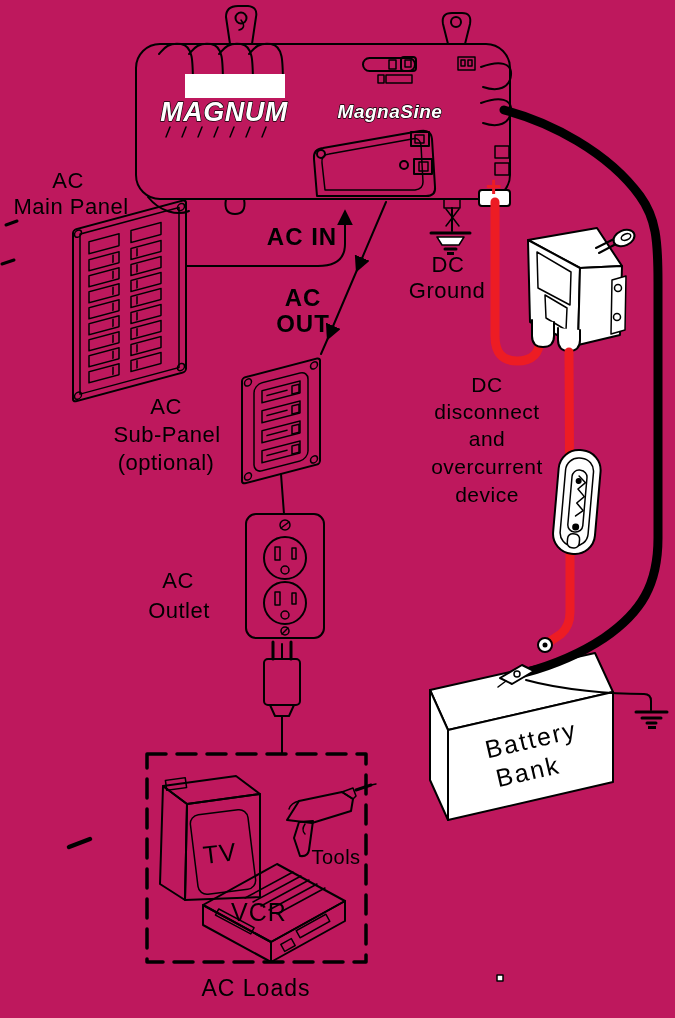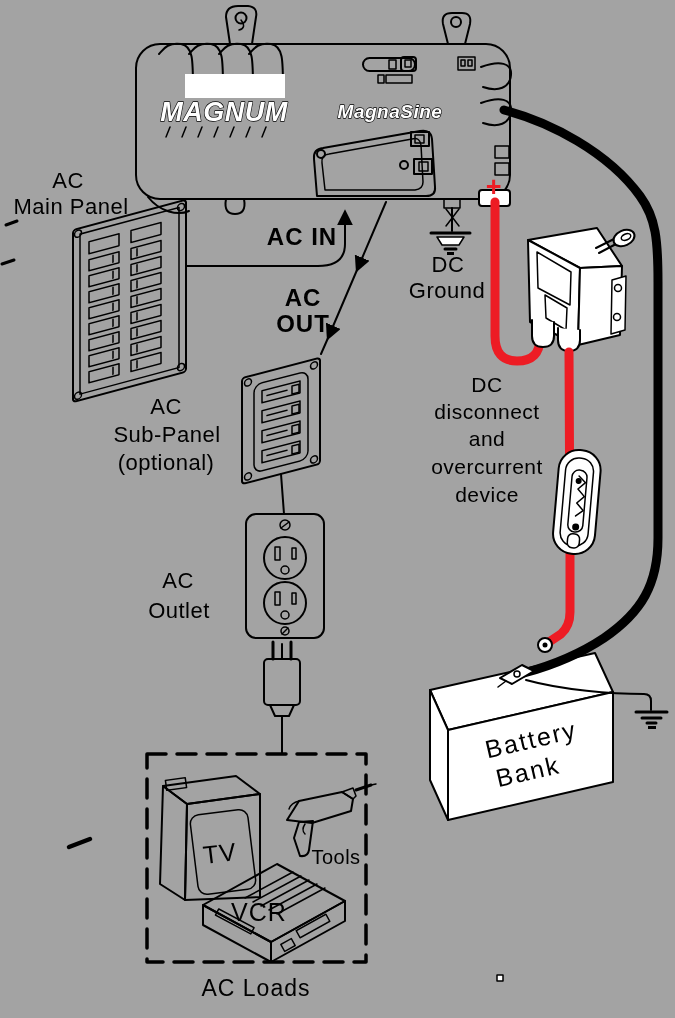--- a/index.html
+++ b/index.html
@@ -1,16 +1,16 @@
 <!DOCTYPE html>
 <html><head>
 <meta charset="utf-8">
 <style>
   html,body{margin:0;padding:0;background:#fff}
-  .stage{position:relative;width:675px;height:1018px;background:#a3a3a3;overflow:hidden}
+  .stage{position:relative;width:675px;height:1018px;background:#be185d;overflow:hidden}
   svg{display:block}
   svg *{stroke:#000;stroke-width:2;fill:none;stroke-linecap:round;stroke-linejoin:round}
   .wfill{fill:#fff}
   .bfill{fill:#000;stroke:none}
   .thin{stroke-width:1.5}
   .thick{stroke-width:3}
   .cable{stroke-width:9}
   .red{stroke:#ed1c24}
   .dash{stroke-dasharray:19 11;stroke-width:3.5}
   text{font-family:"Liberation Sans",sans-serif;fill:#000;stroke:none;letter-spacing:.5px;text-anchor:middle}

